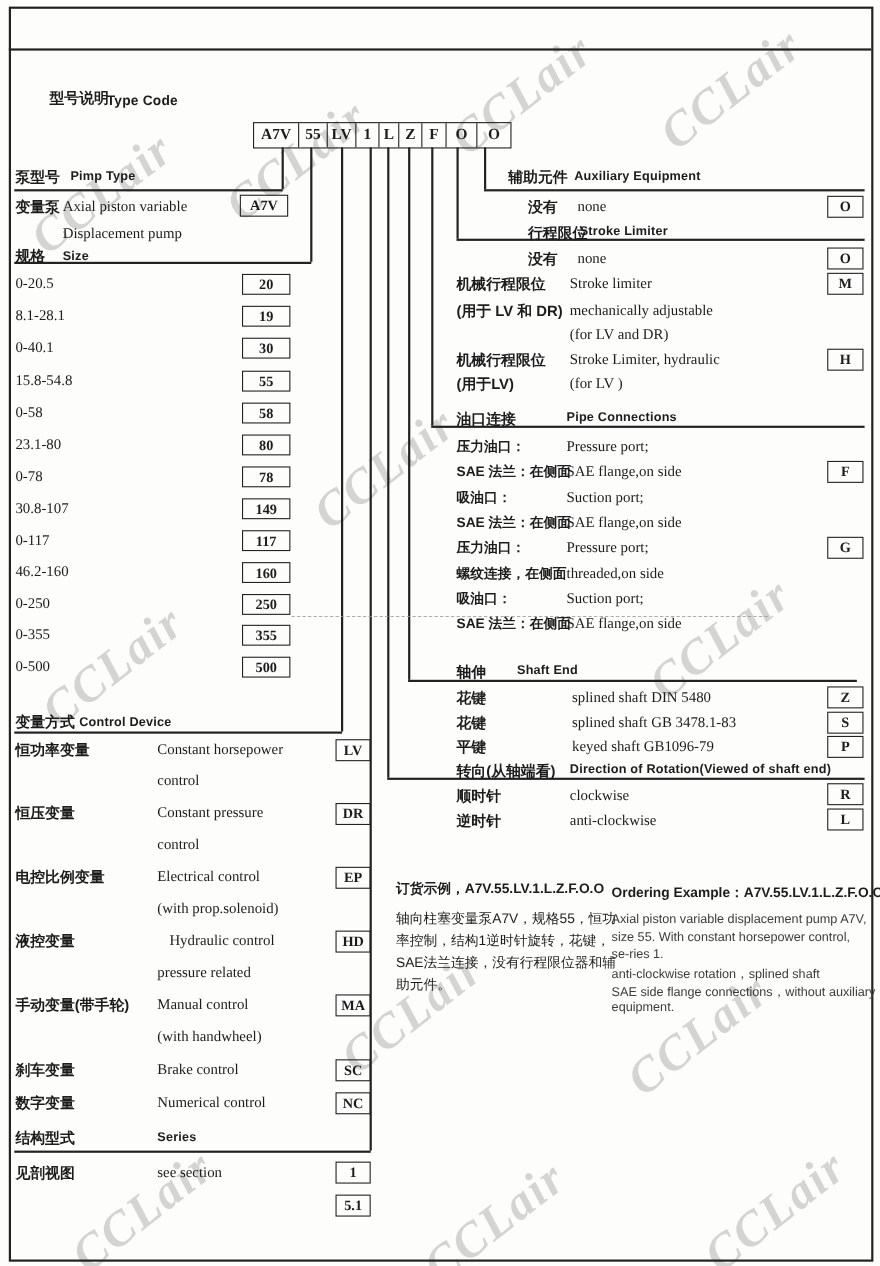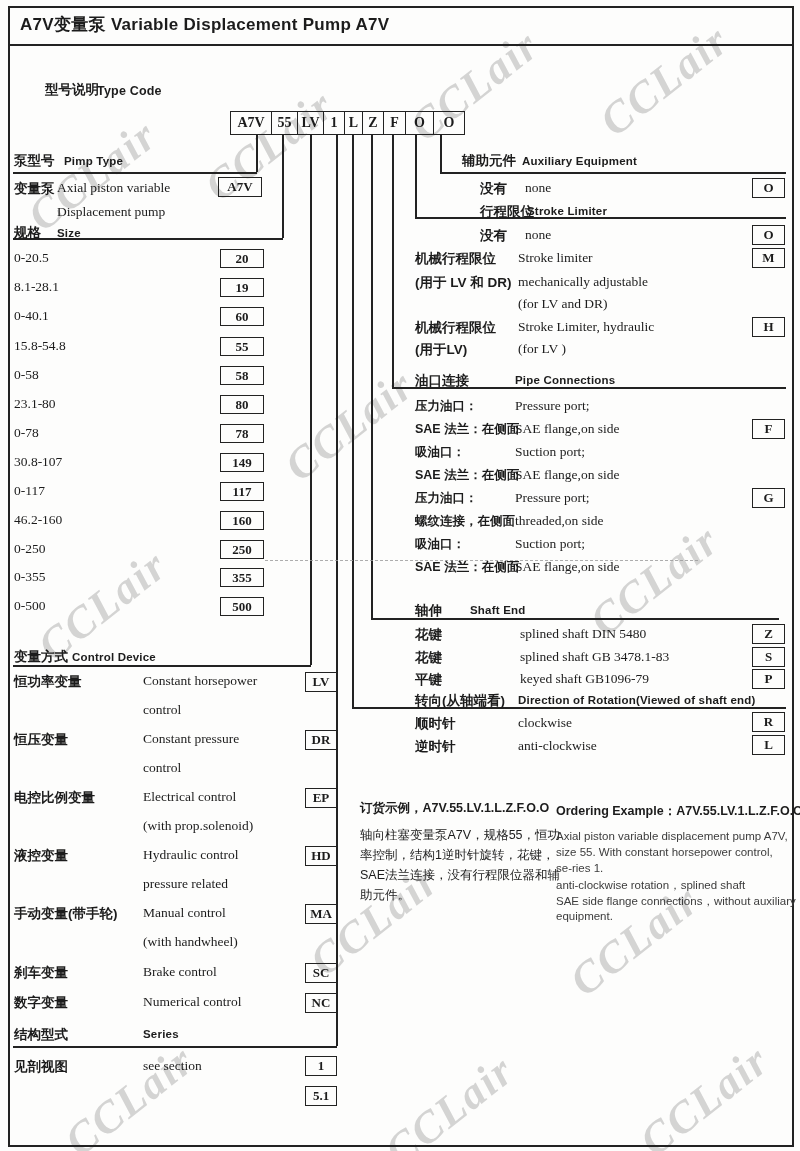--- a/index.html
+++ b/index.html
@@ -40,21 +40,20 @@
   <span class="wm" style="left:275px;top:400px">CCLair</span>
   <span class="wm" style="left:28px;top:580px">CCLair</span>
   <span class="wm" style="left:580px;top:555px">CCLair</span>
   <span class="wm" style="left:300px;top:895px">CCLair</span>
   <span class="wm" style="left:560px;top:915px">CCLair</span>
   <span class="wm" style="left:55px;top:1075px">CCLair</span>
   <span class="wm" style="left:375px;top:1085px">CCLair</span>
   <span class="wm" style="left:630px;top:1075px">CCLair</span>
 
   <div class="frame"></div>
-  <div class="abs title" style="left:20px;top:13px">A7V变量泵 Variable Displacement Pump A7V</div>
   <div class="ln hln" style="left:8px;top:44px;width:784px;height:2.4px"></div>
 
   <span class="abs cjkb" style="left:45px;top:81px">型号说明</span>
   <span class="abs hdren" style="left:97px;top:84px;font-size:12.5px">Type Code</span>
 
   <div class="codebar" style="left:230px;top:111px;height:22px">
     <div class="codecell" style="width:40px">A7V</div>
     <div class="codecell" style="width:25px">55</div>
     <div class="codecell" style="width:25px">LV</div>
     <div class="codecell" style="width:20px">1</div>
@@ -95,21 +94,21 @@
   <div class="box" style="left:218px;top:177px;width:42px;height:18px">A7V</div>
 
   <span class="abs cjkb" style="left:14px;top:224px">规格</span>
   <span class="abs hdren" style="left:57px;top:227px">Size</span>
 
   <span class="abs serif" style="left:14px;top:250px">0-20.5</span>
   <div class="box" style="left:220px;top:249px;width:42px;height:17px">20</div>
   <span class="abs serif" style="left:14px;top:279px">8.1-28.1</span>
   <div class="box" style="left:220px;top:278px;width:42px;height:17px">19</div>
   <span class="abs serif" style="left:14px;top:308px">0-40.1</span>
-  <div class="box" style="left:220px;top:307px;width:42px;height:17px">60</div>
+  <div class="box" style="left:220px;top:307px;width:42px;height:17px">30</div>
   <span class="abs serif" style="left:14px;top:338px">15.8-54.8</span>
   <div class="box" style="left:220px;top:337px;width:42px;height:17px">55</div>
   <span class="abs serif" style="left:14px;top:367px">0-58</span>
   <div class="box" style="left:220px;top:366px;width:42px;height:17px">58</div>
   <span class="abs serif" style="left:14px;top:396px">23.1-80</span>
   <div class="box" style="left:220px;top:395px;width:42px;height:17px">80</div>
   <span class="abs serif" style="left:14px;top:425px">0-78</span>
   <div class="box" style="left:220px;top:424px;width:42px;height:17px">78</div>
   <span class="abs serif" style="left:14px;top:454px">30.8-107</span>
   <div class="box" style="left:220px;top:453px;width:42px;height:17px">149</div>
@@ -137,21 +136,21 @@
   <span class="abs serif" style="left:143px;top:731px">Constant pressure</span>
   <span class="abs serif" style="left:143px;top:760px">control</span>
   <div class="box" style="left:305px;top:730px;width:30px;height:18px">DR</div>
 
   <span class="abs cjkb" style="left:14px;top:789px">电控比例变量</span>
   <span class="abs serif" style="left:143px;top:789px">Electrical control</span>
   <span class="abs serif" style="left:143px;top:818px">(with prop.solenoid)</span>
   <div class="box" style="left:305px;top:788px;width:30px;height:18px">EP</div>
 
   <span class="abs cjkb" style="left:14px;top:847px">液控变量</span>
-  <span class="abs serif" style="left:143px;top:847px">Hydraulic control</span>
+  <span class="abs serif" style="left:154px;top:847px">Hydraulic control</span>
   <span class="abs serif" style="left:143px;top:876px">pressure related</span>
   <div class="box" style="left:305px;top:846px;width:30px;height:18px">HD</div>
 
   <span class="abs cjkb" style="left:14px;top:905px">手动变量(带手轮)</span>
   <span class="abs serif" style="left:143px;top:905px">Manual control</span>
   <span class="abs serif" style="left:143px;top:934px">(with handwheel)</span>
   <div class="box" style="left:305px;top:904px;width:30px;height:18px">MA</div>
 
   <span class="abs cjkb" style="left:14px;top:964px">刹车变量</span>
   <span class="abs serif" style="left:143px;top:964px">Brake control</span>

